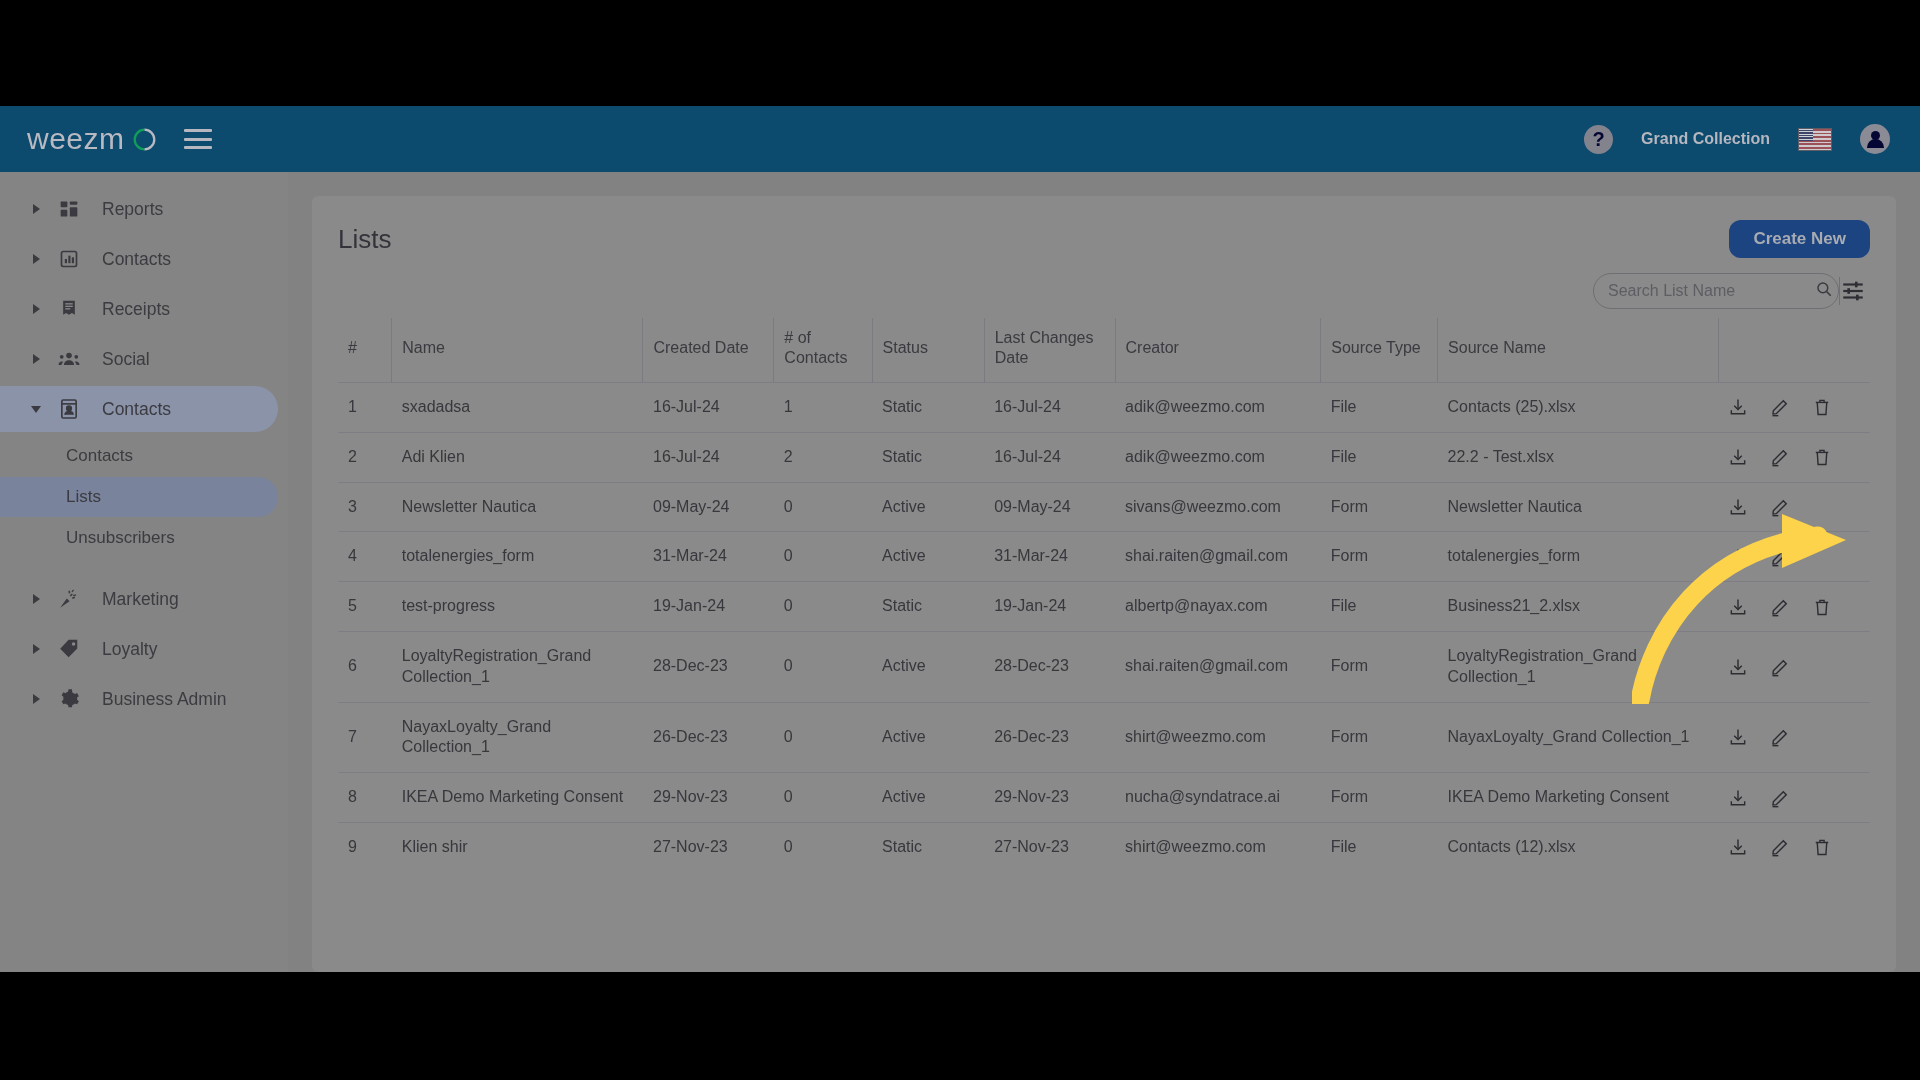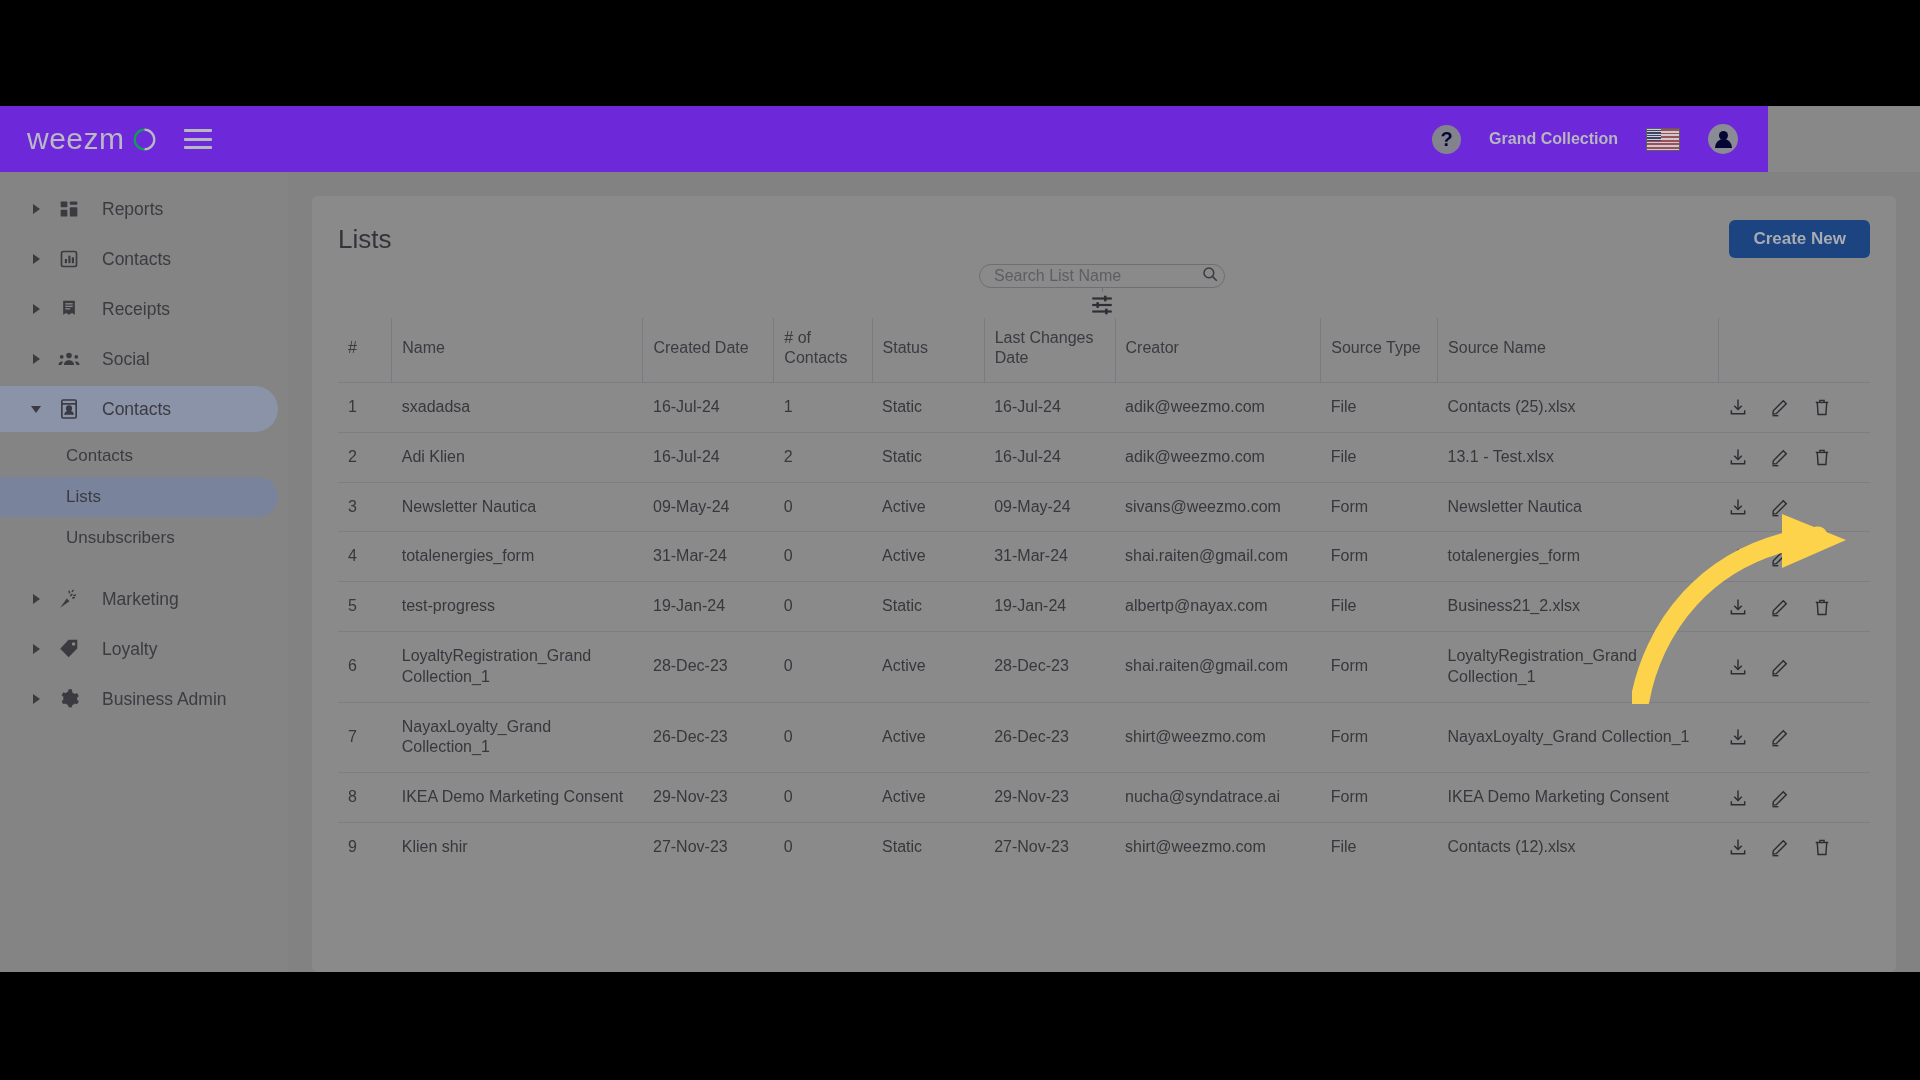--- a/index.html
+++ b/index.html
@@ -19,22 +19,22 @@
   }
   
   #app {
     position: absolute; inset: 0;
     background: #888888;
   }
 
   
   #topbar {
     position: absolute; left: 0; top: 0;
-    width: 1768px; height: 66px;
-    background: #6d28d9;
+    width: 1920px; height: 66px;
+    background: #0c4a6e;
     display: flex; align-items: center;
   }
   .logo-wrap {
     display: flex; align-items: center; gap: 7px;
     margin-left: 27px;
   }
   .logo-text {
     font-size: 30px; letter-spacing: 0.5px;
     color: #b9b9c2; font-weight: 400;
     line-height: 1;
@@ -140,28 +140,28 @@
     border-radius: 6px;
     padding: 18px 26px 0 26px;
     position: relative;
     overflow: hidden;
   }
   .card-head { display: flex; align-items: center; height: 50px; }
   .page-title { font-size: 26px; color: #33333a; }
   .btn-primary {
     margin-left: auto;
     background: #1b4480; color: #a9abb3;
-    border: none; border-radius: 6px;
+    border: none; border-radius: 12px;
     padding: 0 24px; height: 38px;
     font-size: 17px; font-weight: bold; cursor: pointer;
     font-family: "Liberation Sans", sans-serif;
   }
   .toolbar {
     display:flex; align-items:center; justify-content:flex-end;
-    gap: 0; height: 54px; padding-right: 4px; flex-direction: column;
+    gap: 0; height: 54px; padding-right: 4px;
   }
   .search-box {
     width: 246px; height: 36px;
     border: 1px solid #6e6e74; border-radius: 18px;
     display: flex; align-items: center; padding: 0 14px;
     background: transparent;
   }
   .search-box input {
     flex: 1; border: none; outline: none; background: transparent;
     font-size: 16px; color: #3a3a40;
@@ -465,21 +465,21 @@
               </tr>
               <tr>
                 <td>2</td>
                 <td>Adi Klien</td>
                 <td>16-Jul-24</td>
                 <td>2</td>
                 <td>Static</td>
                 <td>16-Jul-24</td>
                 <td>adik@weezmo.com</td>
                 <td>File</td>
-                <td>13.1 - Test.xlsx</td>
+                <td>22.2 - Test.xlsx</td>
                 <td>
                   <div class="actions">
                     <span class="act-btn"><svg width="20" height="20" viewBox="0 0 24 24" fill="none" stroke="#2c2c32" stroke-width="1.7">
                         <line x1="12" y1="3" x2="12" y2="14"></line>
                         <path d="M7.5 10.5 L12 15 L16.5 10.5"></path>
                         <path d="M4 16v4h16v-4"></path>
                       </svg></span>
                     <span class="act-btn"><svg width="20" height="20" viewBox="0 0 24 24" fill="none" stroke="#2c2c32" stroke-width="1.7">
                         <path d="M4 16.5 L16 4.5 L19.5 8 L7.5 20 L3.6 20.4z"></path>
                         <line x1="3" y1="22.4" x2="10" y2="22.4"></line>

